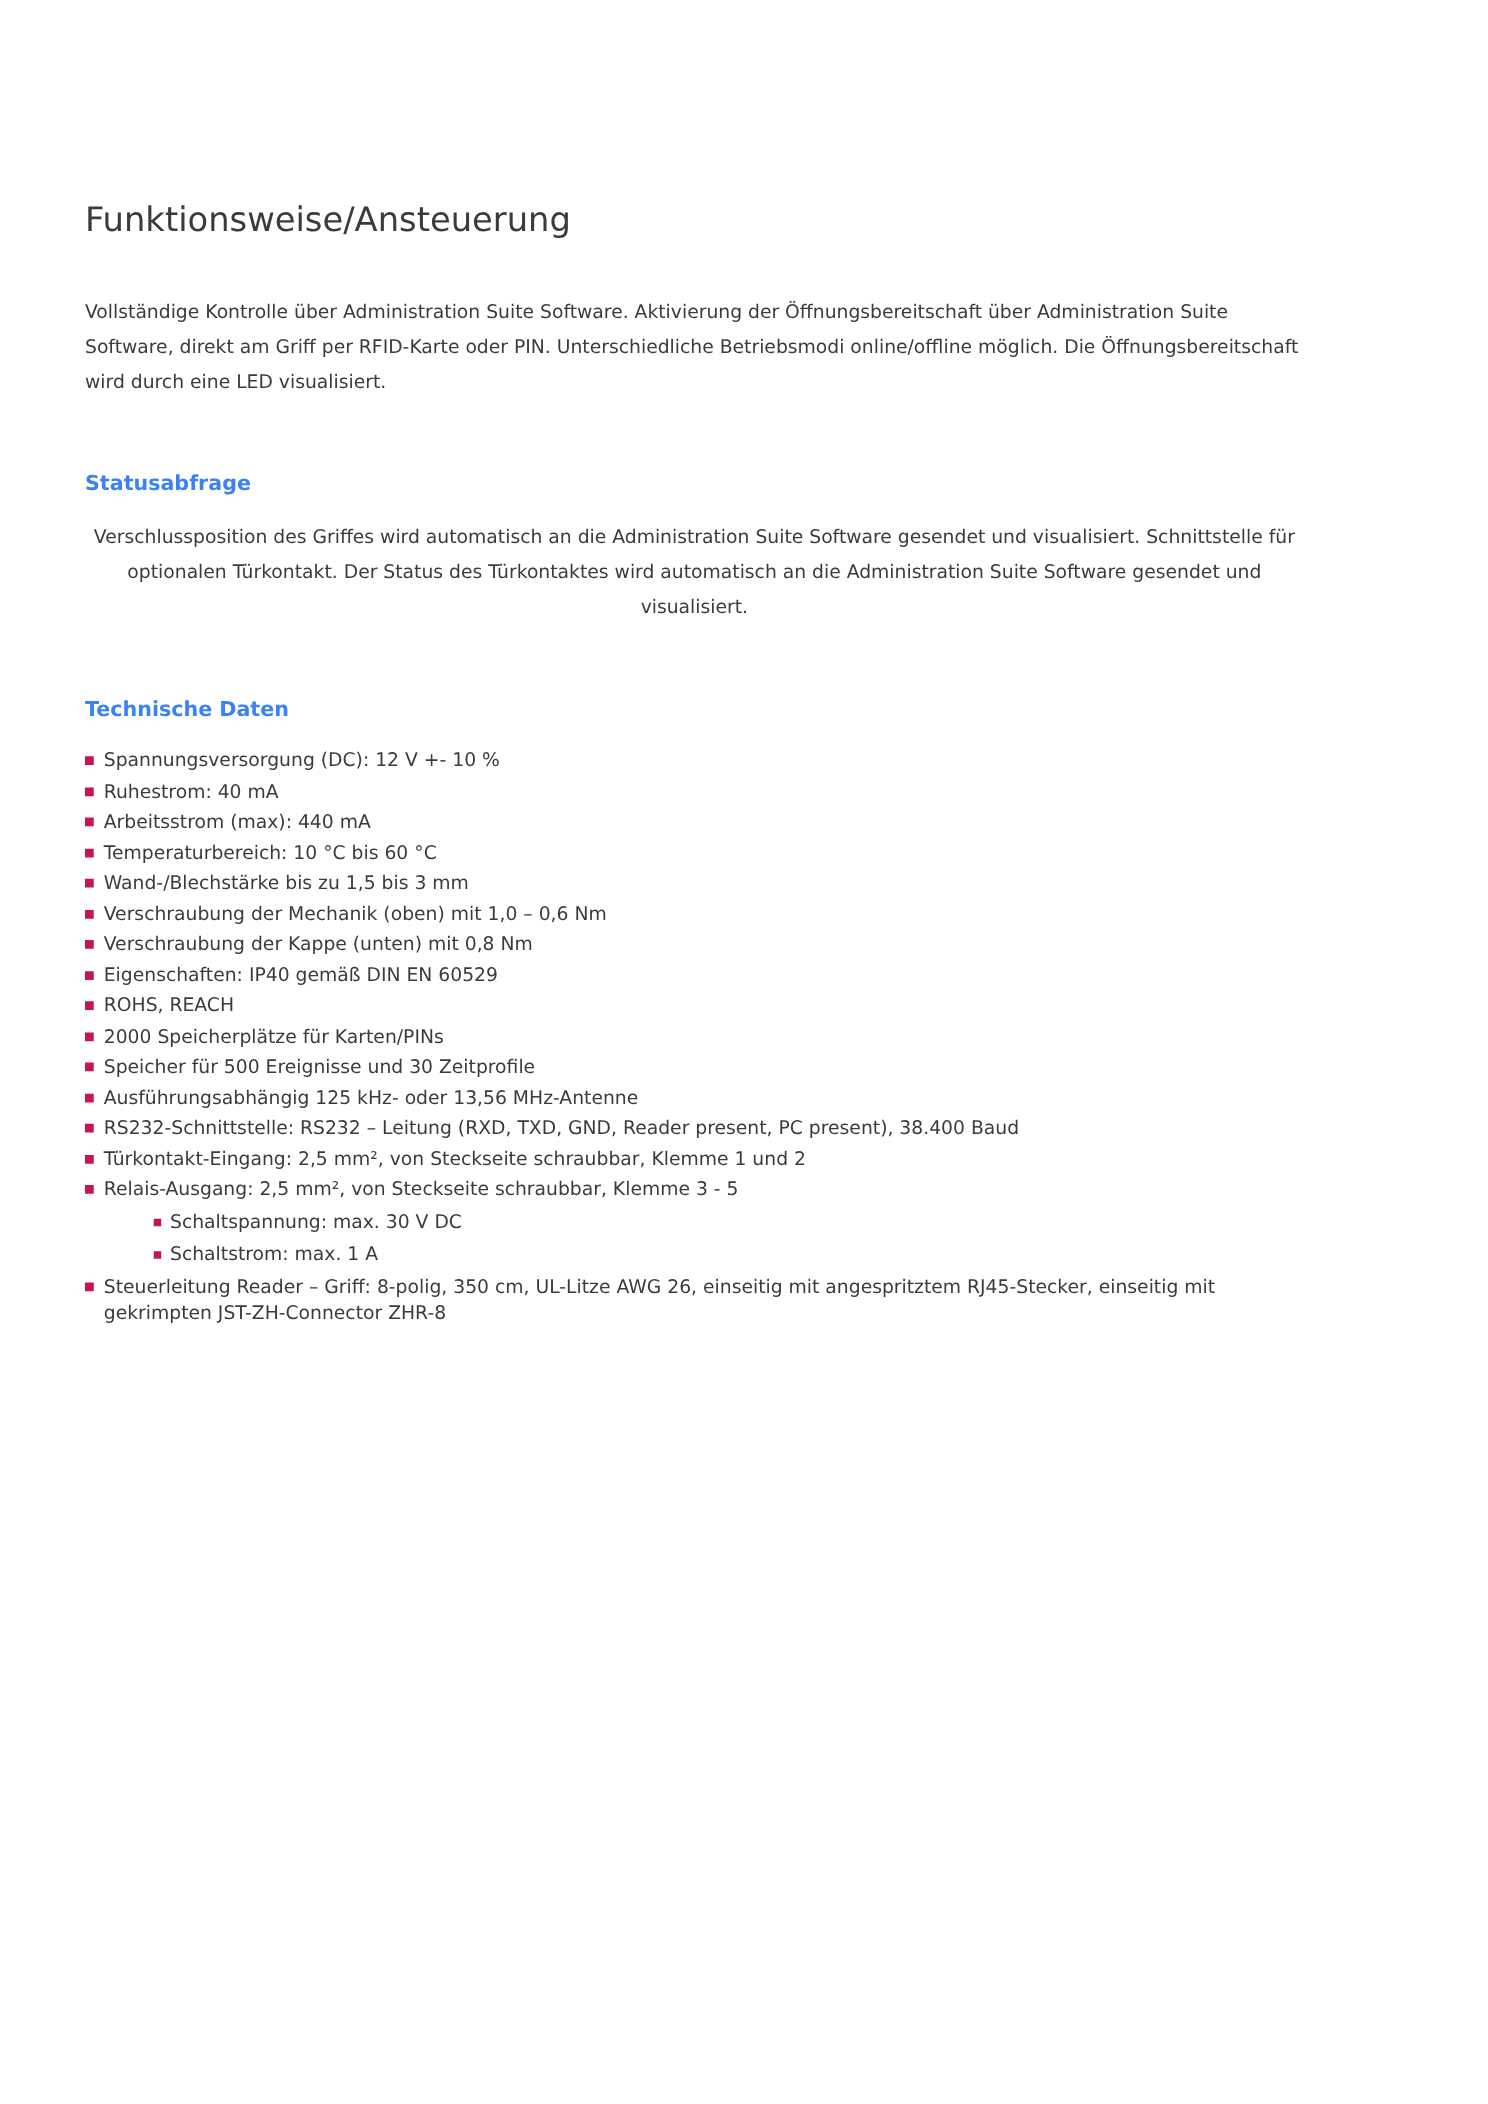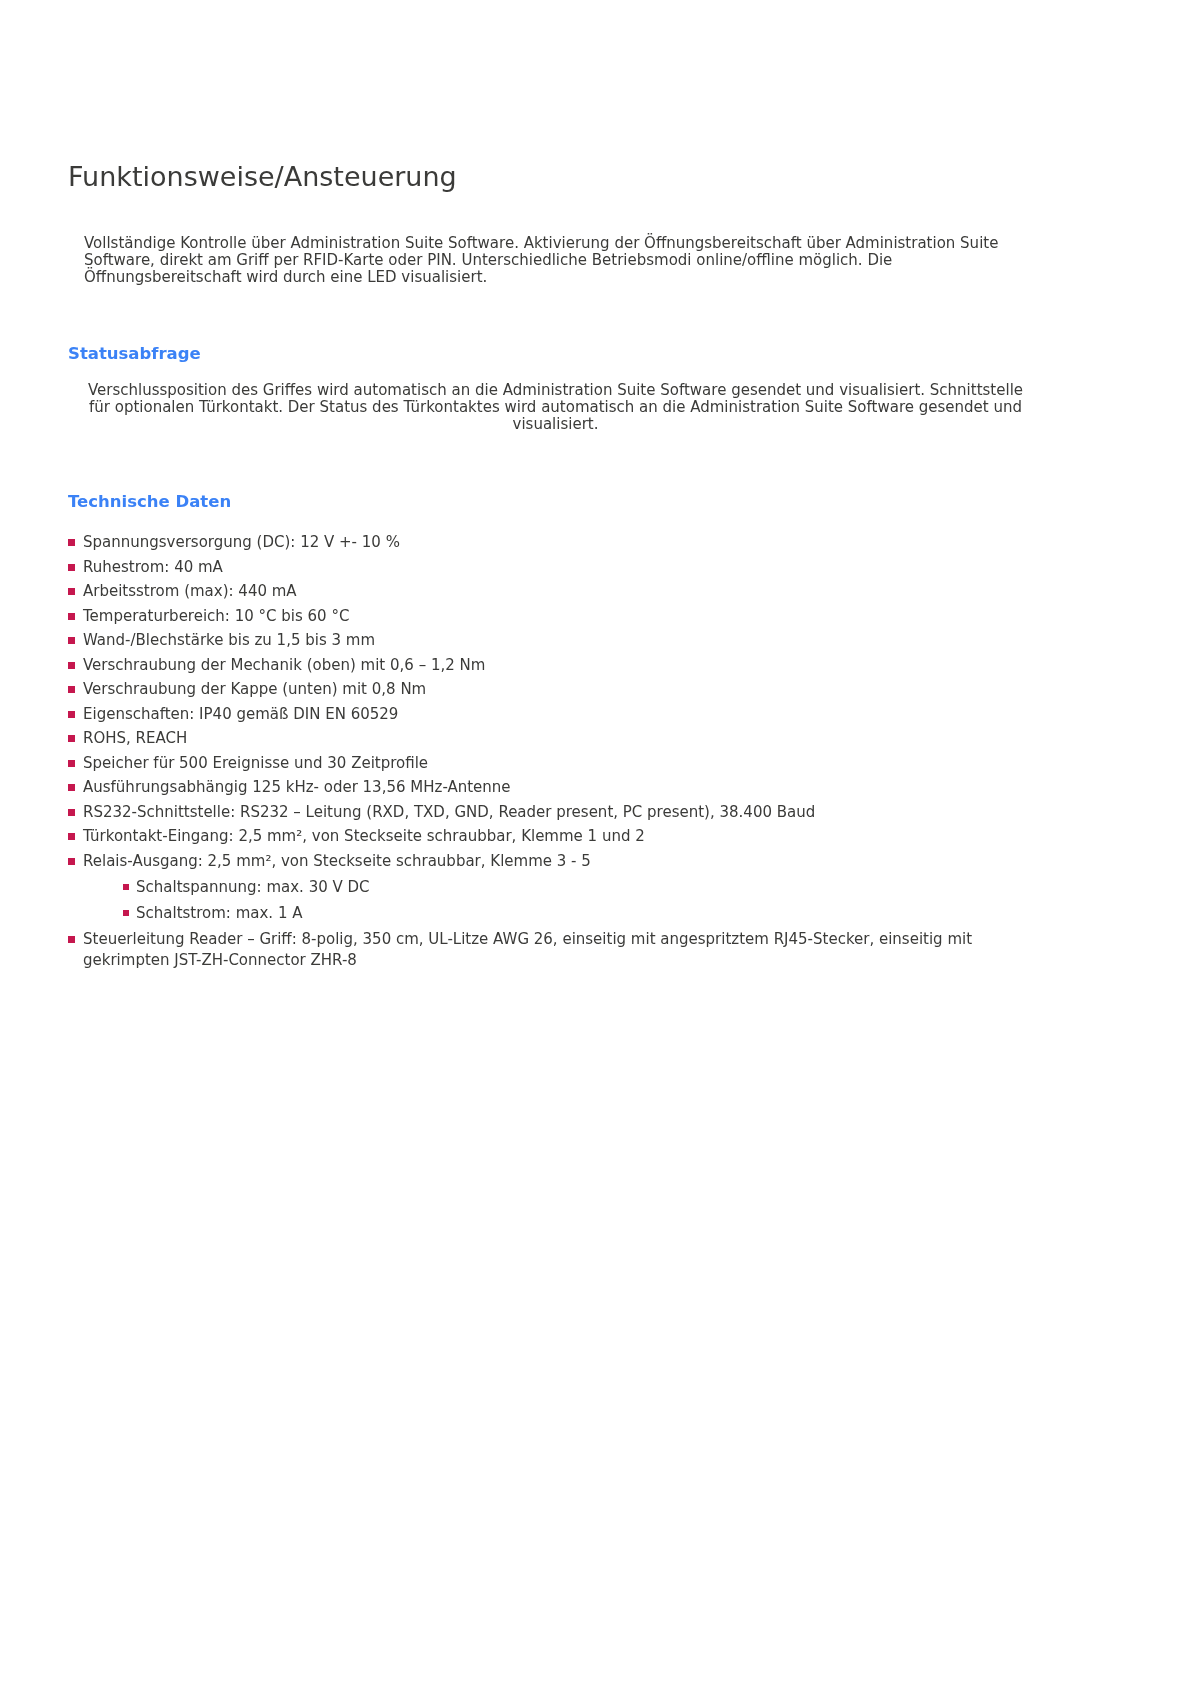--- a/index.html
+++ b/index.html
@@ -24,22 +24,22 @@
   }
   .page-title {
     margin: 160px 0 0 0;
     font-size: 27px;
     line-height: 34px;
     font-weight: 400;
     color: #3b3b39;
   }
   .body-text {
     font-size: 15px;
-    line-height: 17px;
-    margin: 16px;
+    line-height: 28px;
+    margin: 0;
   }
   .intro-paragraph {
     margin-top: 41px;
   }
   .section-heading {
     font-size: 16.5px;
     line-height: 22px;
     font-weight: 700;
     margin: 0;
     color: #3b82f6;
@@ -112,24 +112,25 @@
     <p class="body-text status-paragraph">Verschlussposition des Griffes wird automatisch an die Administration Suite Software gesendet und visualisiert. Schnittstelle für optionalen Türkontakt. Der Status des Türkontaktes wird automatisch an die Administration Suite Software gesendet und visualisiert.</p>
 
     <h2 class="section-heading heading-tech">Technische Daten</h2>
 
     <ul class="tech-list" id="tech-list">
         <li><span>Spannungsversorgung (DC): 12 V +- 10 %</span></li>
         <li><span>Ruhestrom: 40 mA</span></li>
         <li><span>Arbeitsstrom (max): 440 mA</span></li>
         <li><span>Temperaturbereich: 10 °C bis 60 °C</span></li>
         <li><span>Wand-/Blechstärke bis zu 1,5 bis 3 mm</span></li>
-        <li><span>Verschraubung der Mechanik (oben) mit 0,6 – 1,2 Nm</span></li>
+        <li><span>Verschraubung der Mechanik (oben) mit 1,0 – 0,6 Nm</span></li>
         <li><span>Verschraubung der Kappe (unten) mit 0,8 Nm</span></li>
         <li><span>Eigenschaften: IP40 gemäß DIN EN 60529</span></li>
         <li><span>ROHS, REACH</span></li>
+        <li><span>2000 Speicherplätze für Karten/PINs</span></li>
         <li><span>Speicher für 500 Ereignisse und 30 Zeitprofile</span></li>
         <li><span>Ausführungsabhängig 125 kHz- oder 13,56 MHz-Antenne</span></li>
         <li><span>RS232-Schnittstelle: RS232 – Leitung (RXD, TXD, GND, Reader present, PC present), 38.400 Baud</span></li>
         <li><span>Türkontakt-Eingang: 2,5 mm², von Steckseite schraubbar, Klemme 1 und 2</span></li>
         <li><span>Relais-Ausgang: 2,5 mm², von Steckseite schraubbar, Klemme 3 - 5</span><ul class="sublist">
             <li>Schaltspannung: max. 30 V DC</li>
             <li>Schaltstrom: max. 1 A</li>
           </ul></li>
         <li><span>Steuerleitung Reader – Griff: 8-polig, 350 cm, UL-Litze AWG 26, einseitig mit angespritztem RJ45-Stecker, einseitig mit gekrimpten JST-ZH-Connector ZHR-8</span></li>
       </ul>

